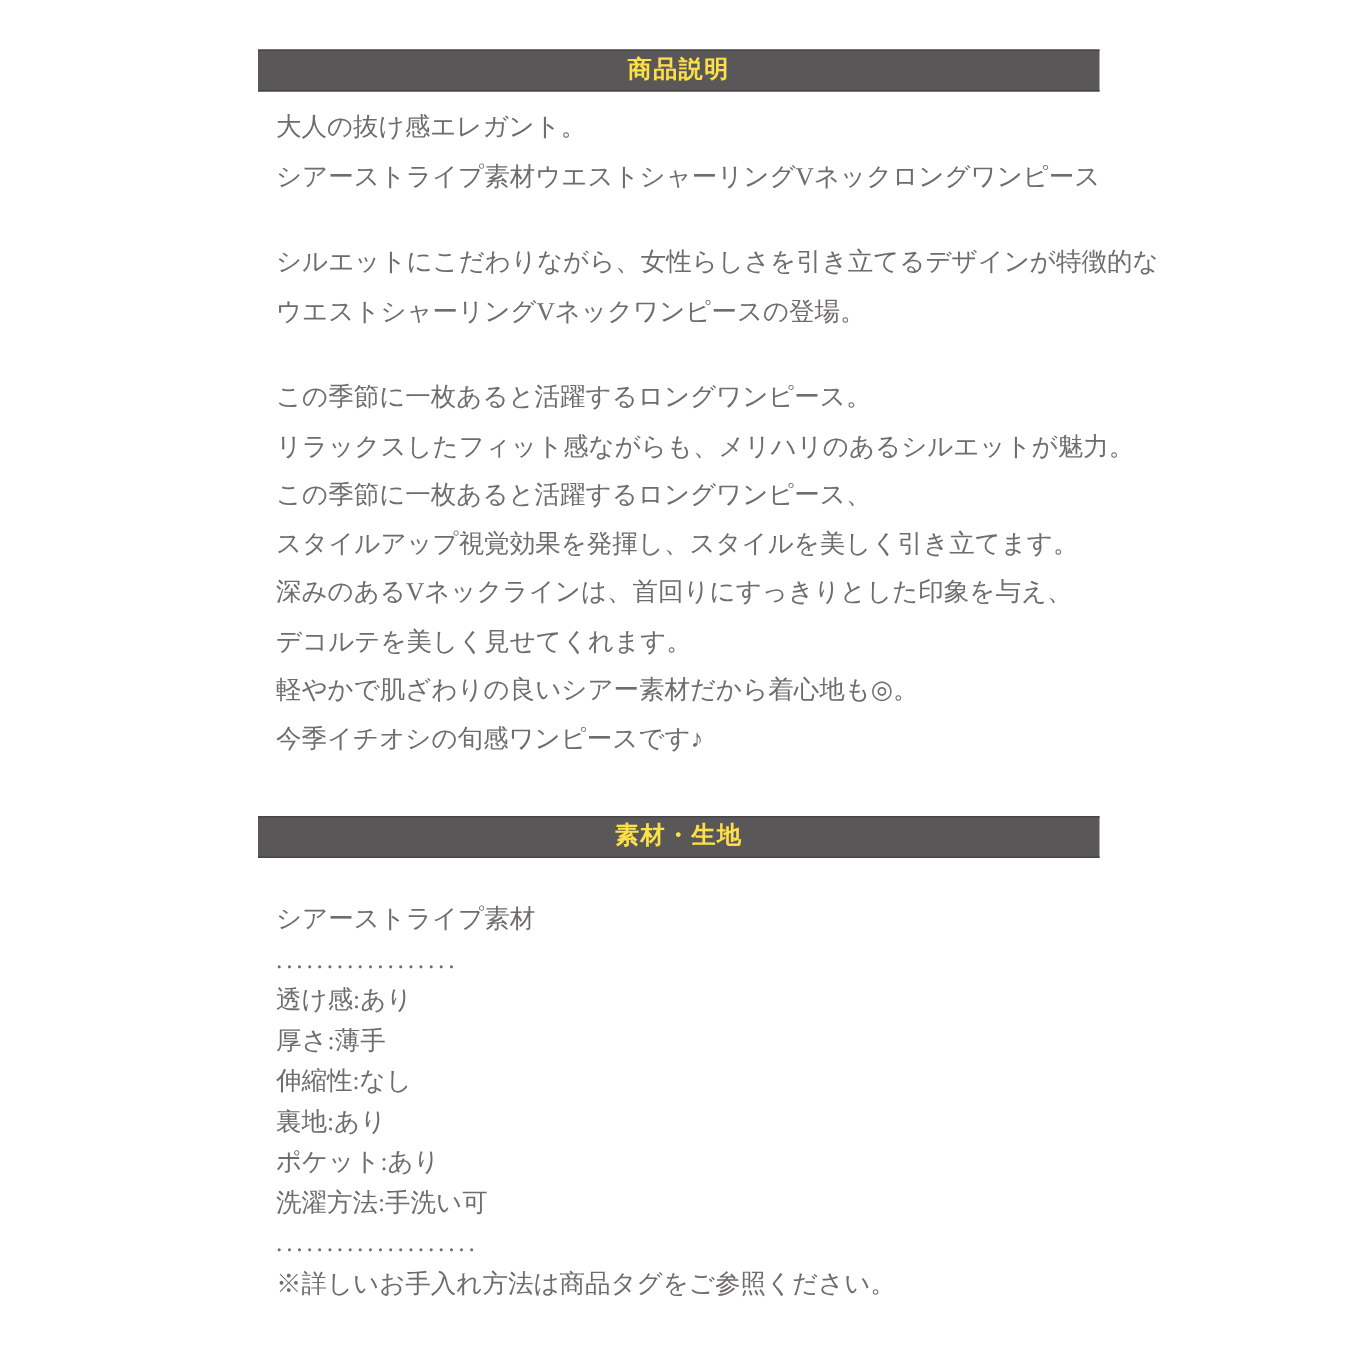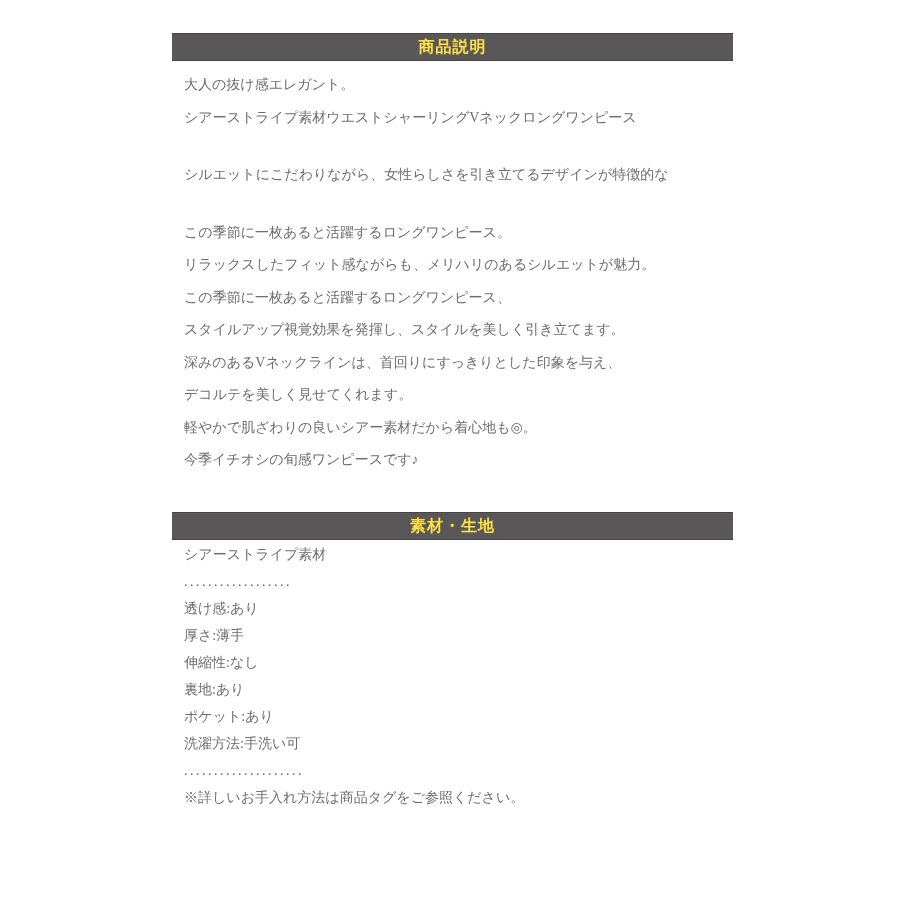--- a/index.html
+++ b/index.html
@@ -29,41 +29,41 @@
     color: #fde047;
     font-size: 16px;
     font-weight: bold;
     text-align: center;
     line-height: 26px;
     letter-spacing: 1px;
   }
   .text-block {
     padding-left: 12px;
     color: #6e6c6c;
-    font-size: 14px;
+    font-size: 17px;
   }
   .desc-block {
     padding-top: 8px;
     line-height: 32.5px;
   }
   .para {
     margin: 0 0 25px 0;
   }
   .para:last-child {
     margin-bottom: 0;
   }
   .line {
     display: block;
     white-space: nowrap;
   }
   .bar-material {
     margin-top: 35px;
   }
   .material-block {
-    padding-top: 1px;
+    padding-top: 27px;
     line-height: 27px;
   }
   .dots-line {
     letter-spacing: 2.5px;
   }
 </style>
 </head>
 <body>
 
 <div class="content">
@@ -72,20 +72,21 @@
     <span>商品説明</span>
   </div>
 
   <div class="text-block desc-block">
     <p class="para">
       <span class="line">大人の抜け感エレガント。</span>
       <span class="line">シアーストライプ素材ウエストシャーリングVネックロングワンピース</span>
     </p>
     <p class="para">
       <span class="line">シルエットにこだわりながら、女性らしさを引き立てるデザインが特徴的な</span>
+      <span class="line">ウエストシャーリングVネックワンピースの登場。</span>
     </p>
     <p class="para">
       <span class="line">この季節に一枚あると活躍するロングワンピース。</span>
       <span class="line">リラックスしたフィット感ながらも、メリハリのあるシルエットが魅力。</span>
       <span class="line">この季節に一枚あると活躍するロングワンピース、</span>
       <span class="line">スタイルアップ視覚効果を発揮し、スタイルを美しく引き立てます。</span>
       <span class="line">深みのあるVネックラインは、首回りにすっきりとした印象を与え、</span>
       <span class="line">デコルテを美しく見せてくれます。</span>
       <span class="line">軽やかで肌ざわりの良いシアー素材だから着心地も◎。</span>
       <span class="line">今季イチオシの旬感ワンピースです♪</span>

